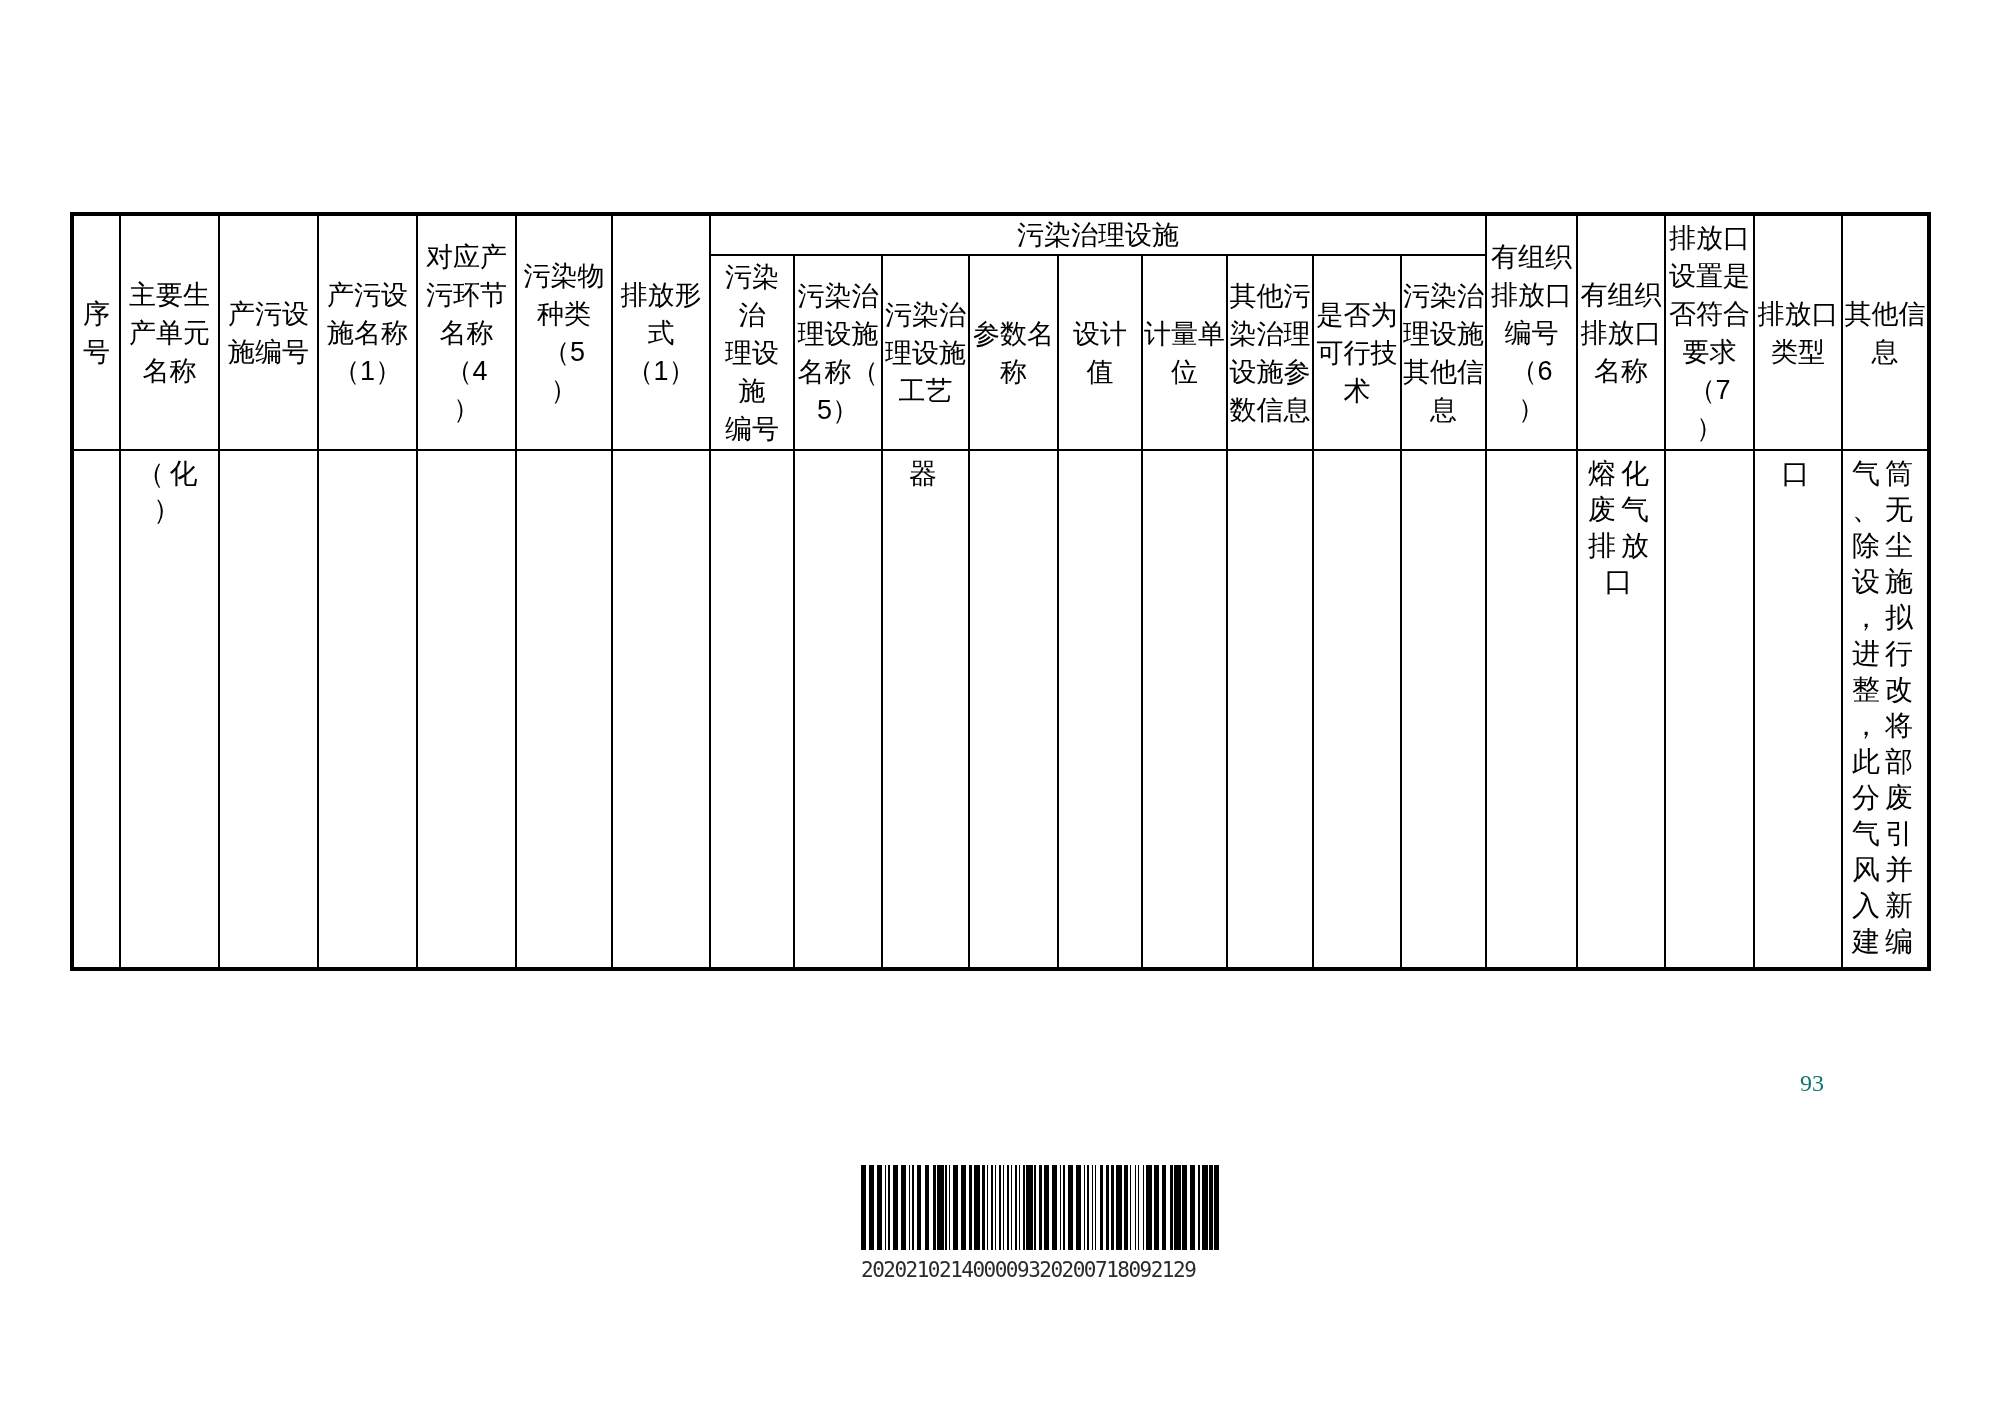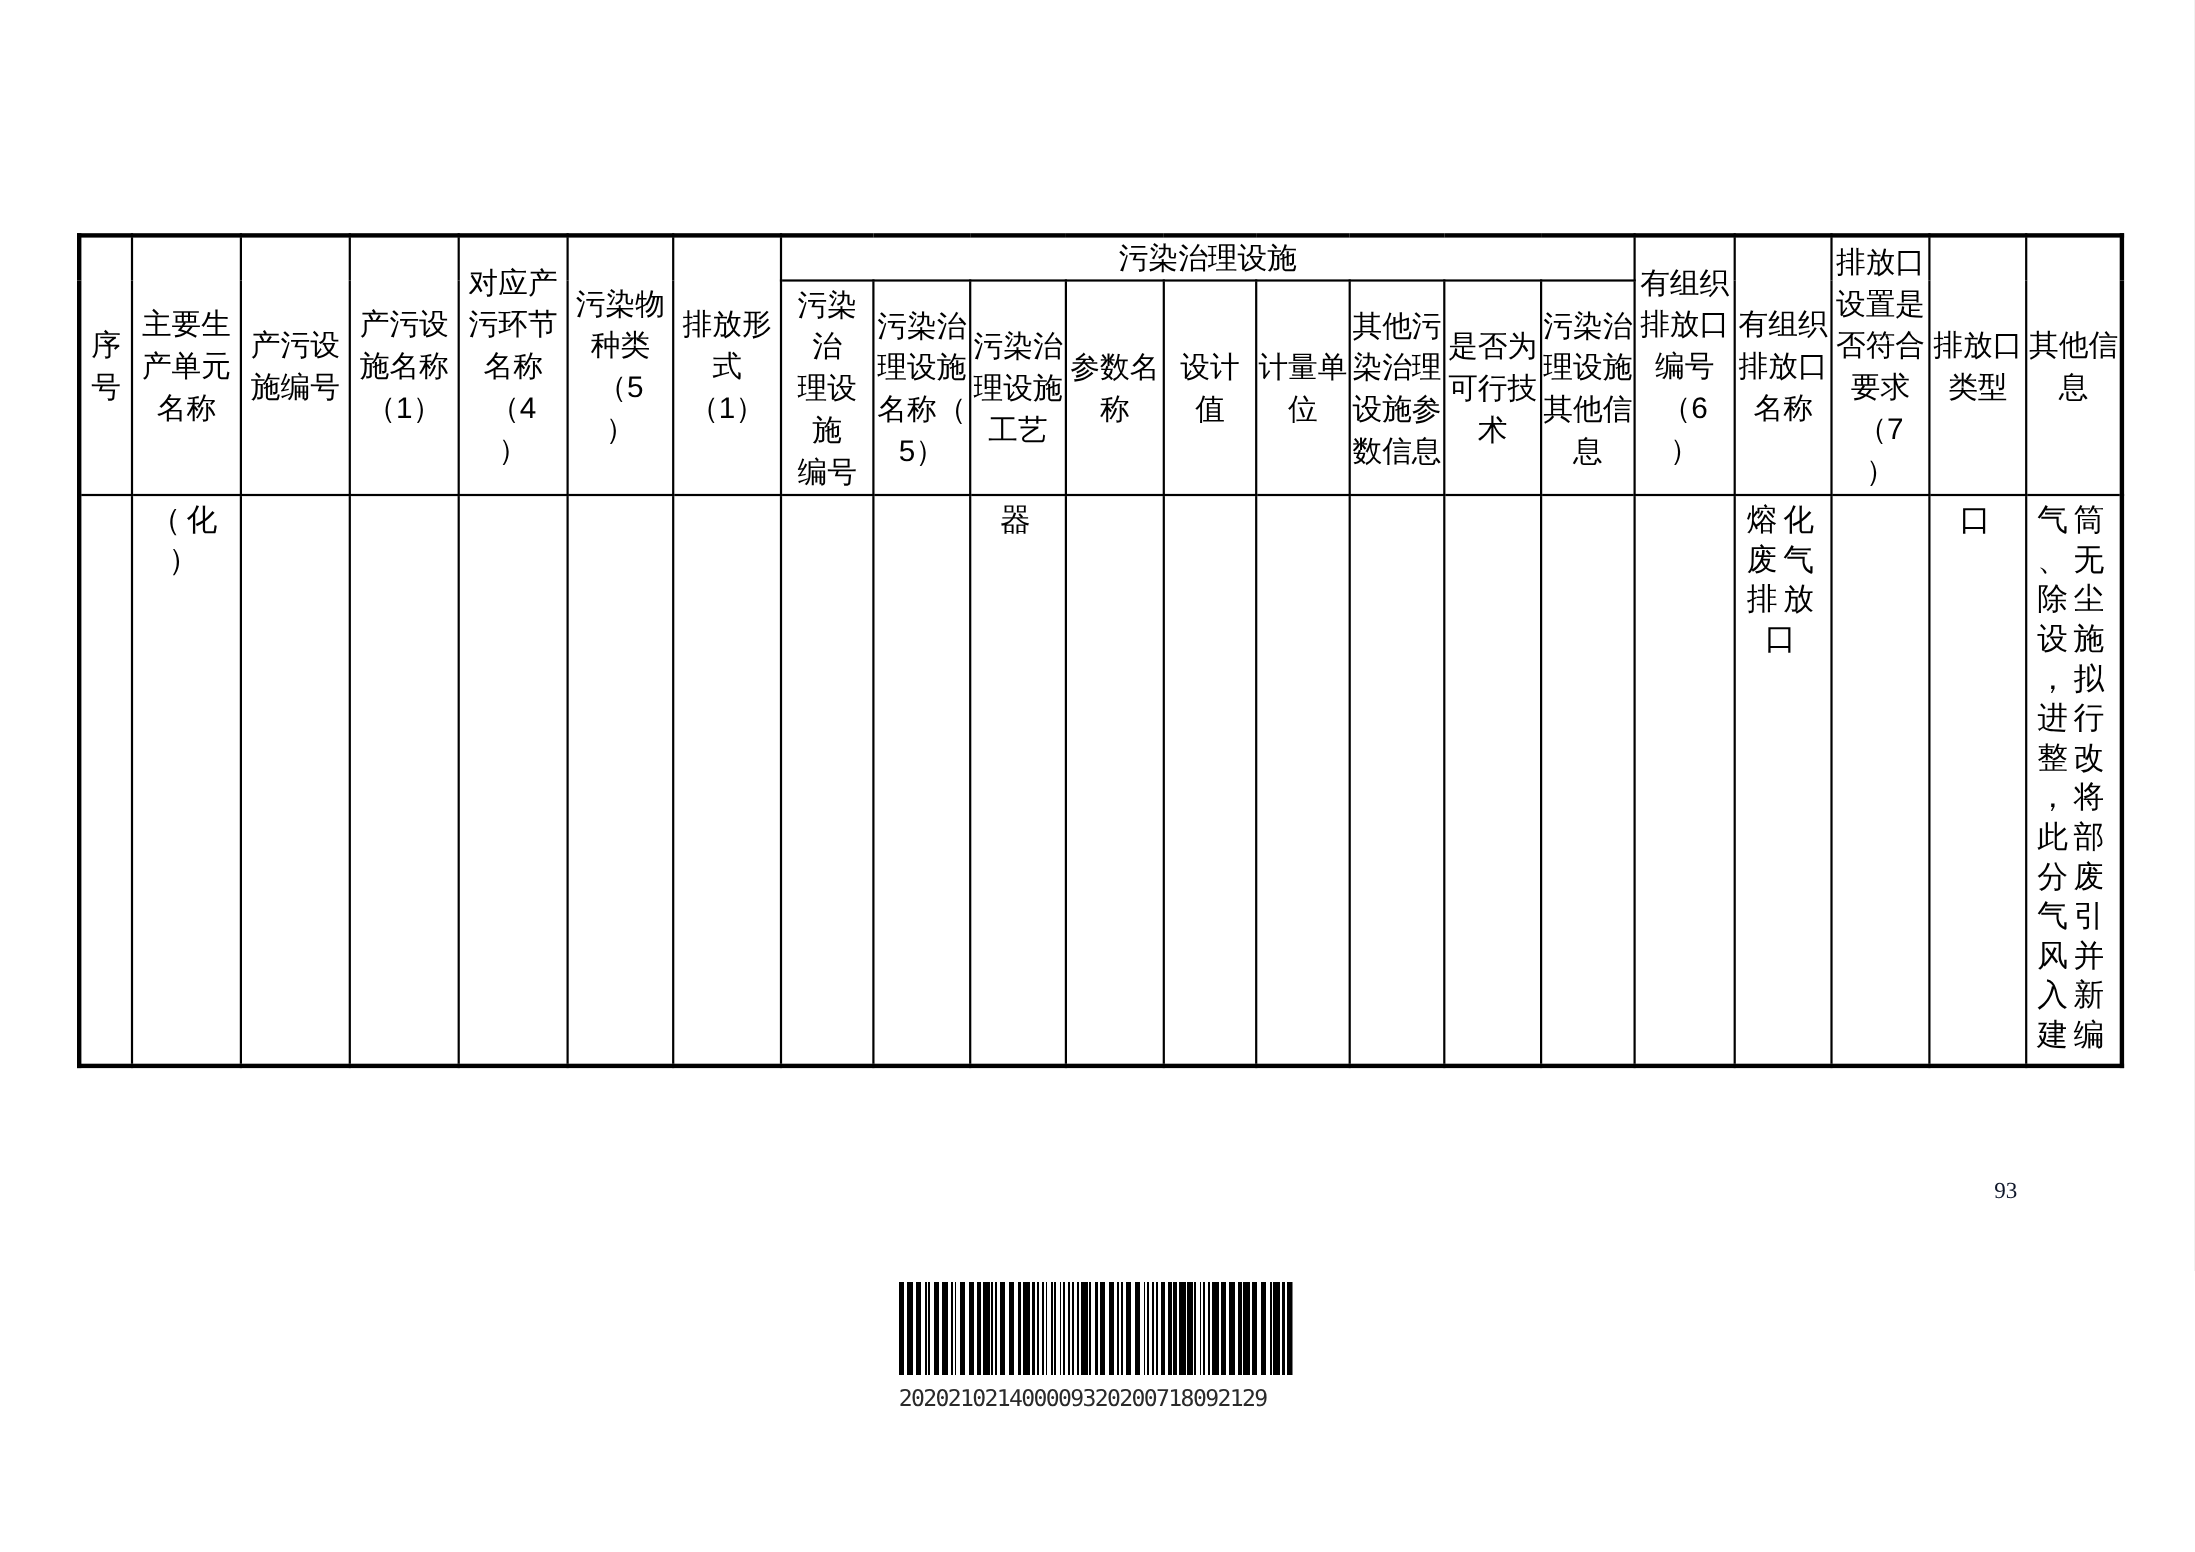--- a/index.html
+++ b/index.html
@@ -47,30 +47,29 @@
   }
   tr.group-row { height:41px; }
   tr.group-row th { font-size:27px; }
   tr.sub-row { height:195px; }
   tr.data-row { height:519px; }
   
   .page-number {
     position:absolute;
     left:1800px; top:1070px;
     font-family:"Liberation Serif", serif;
-    font-size:21px;
-    color:#0f172a;
-    margin-left:13px;
+    font-size:24px;
+    color:#0f766e;
   }
   
   .barcode-wrap {
     position:absolute;
-    left:817px; top:1165px;
-    width:358px;
-    text-align:left;
+    left:861px; top:1165px;
+    width:296px;
+    text-align:center;
   }
   .barcode-bars { width:358px; height:85px; }
   .barcode-number {
     display:block;
     margin-top:4px;
     font-family:"DejaVu Sans Mono", monospace;
     font-size:21px;
     letter-spacing:-1.5px;
     color:#2a2a2a;
     white-space:nowrap;

